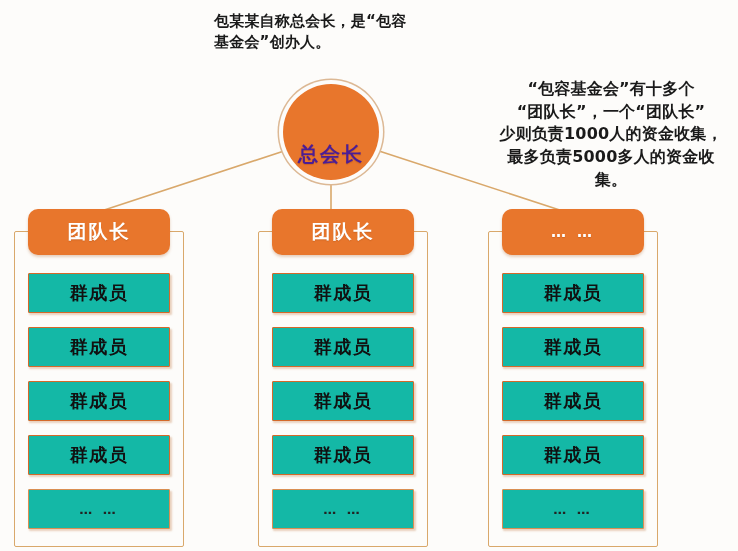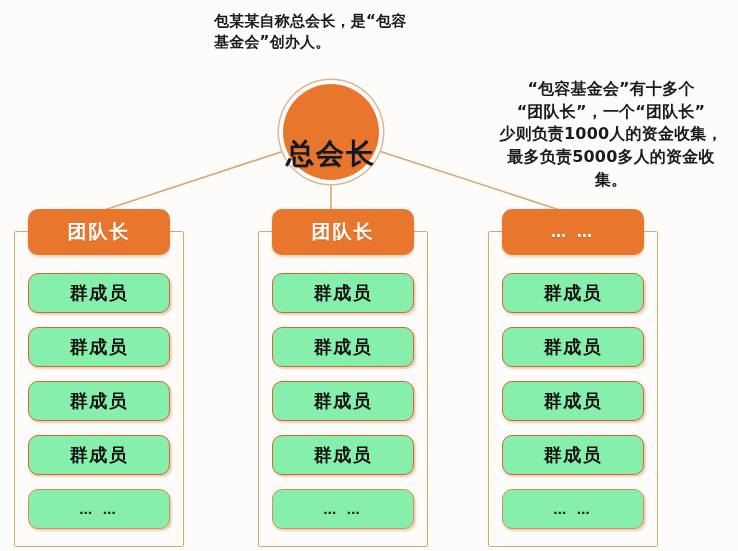--- a/index.html
+++ b/index.html
@@ -63,22 +63,22 @@
     width: 96px;
     height: 96px;
     border-radius: 50%;
     background: #e8762c;
     box-shadow: 0 0 0 4px #fdfcfa, 0 0 0 5.5px #dcb894;
     display: flex;
     align-items: center;
     justify-content: center;
   }
   #root-node .label {
-    color: #0f172a;
-    font-size: 28px;
+    color: #4c1d95;
+    font-size: 20px;
     font-weight: bold;
     letter-spacing: 2px;
     text-shadow: 0 1px 1px rgba(150,70,20,0.35);
     margin-top: 44px;
   }
 
   
   .column {
     position: absolute;
     top: 227px;
@@ -142,23 +142,23 @@
     position: absolute;
     left: 14px;
     top: 42px;
     width: 142px;
   }
   .member {
     position: relative;
     width: 142px;
     height: 40px;
     margin-bottom: 14px;
-    background: #86efac;
+    background: #14b8a6;
     border: 1.6px solid #d4692a;
-    border-radius: 10px;
+    border-radius: 1px;
     box-sizing: border-box;
     display: flex;
     align-items: center;
     justify-content: center;
     box-shadow: 1.5px 2px 2px rgba(190,110,50,0.30);
   }
   .member .label {
     color: #111111;
     font-size: 18px;
     font-weight: bold;

